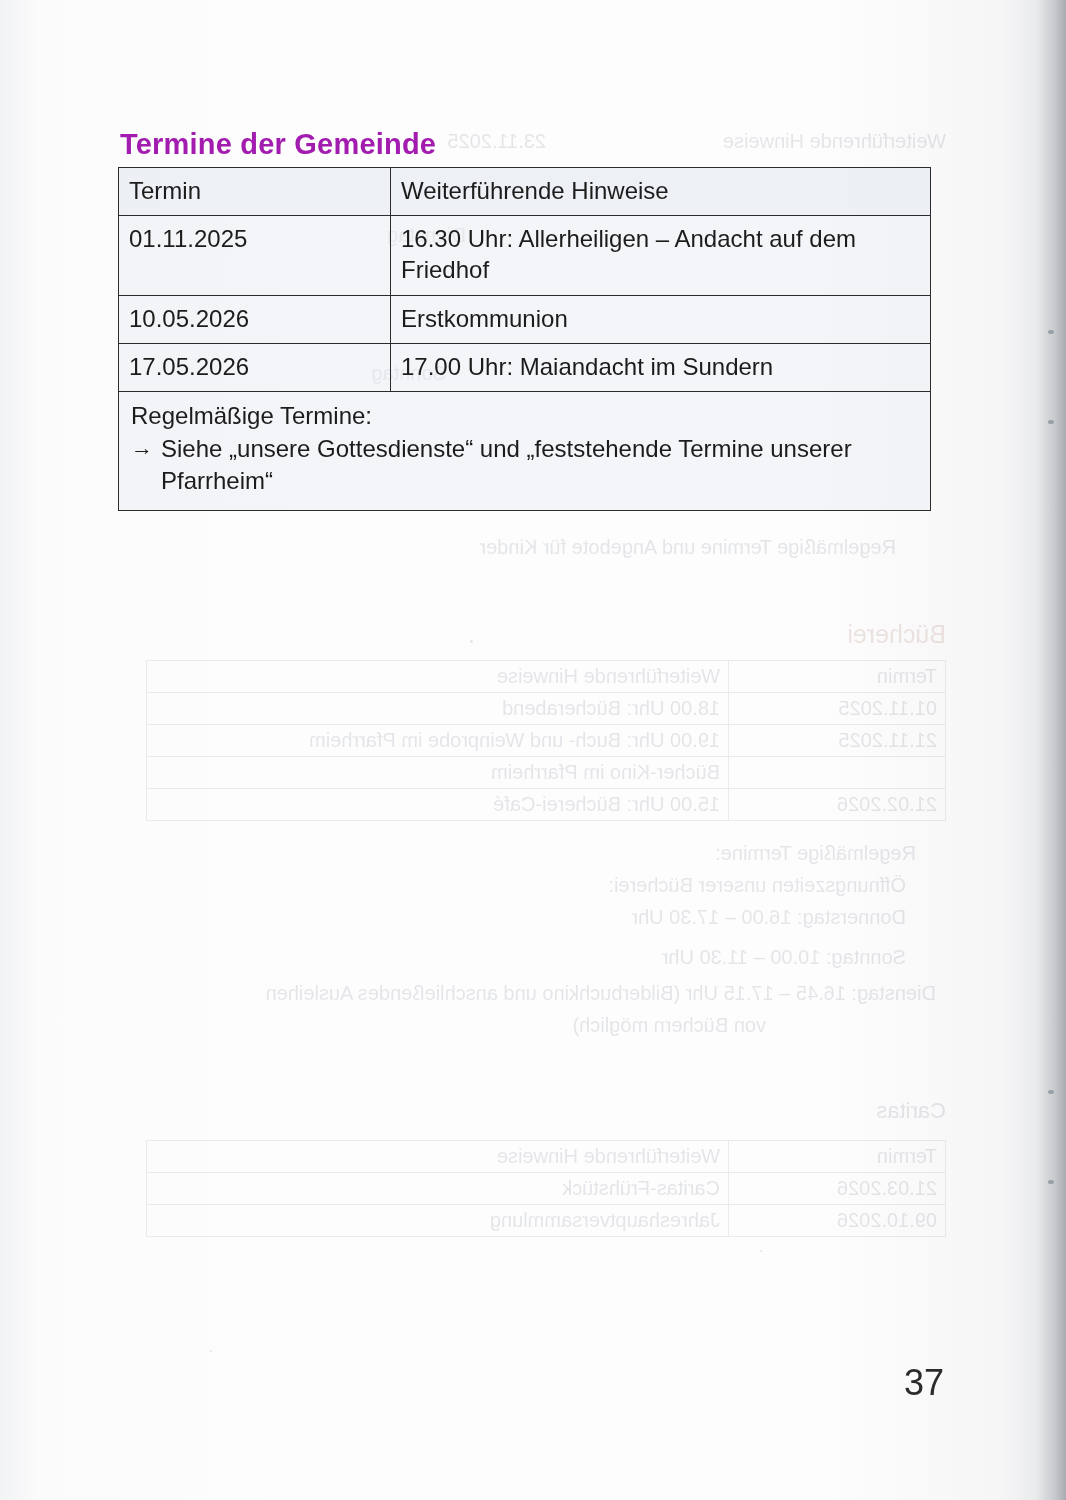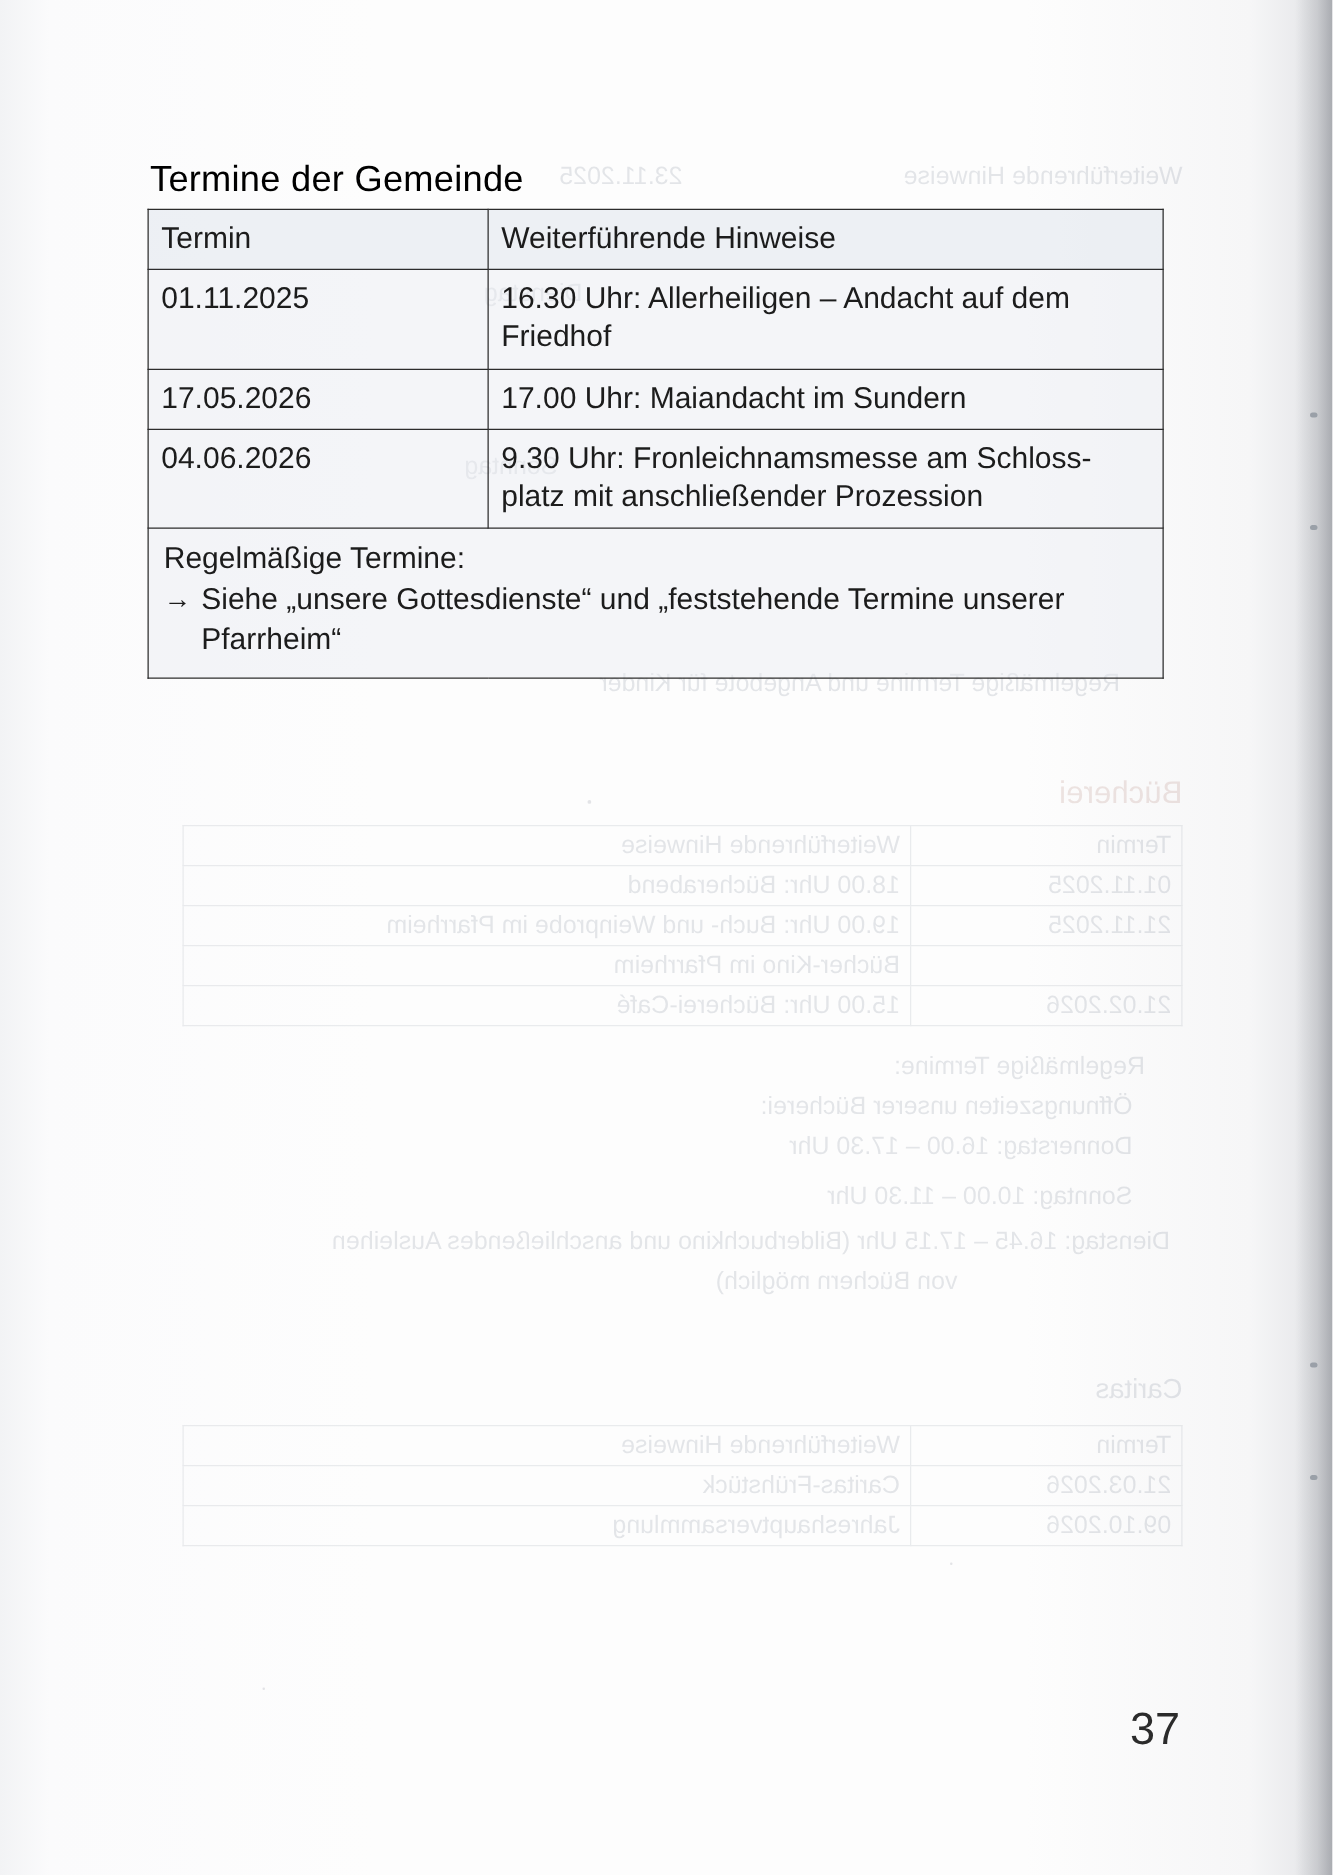--- a/index.html
+++ b/index.html
@@ -69,24 +69,24 @@
   
   .content {
     position: absolute;
     left: 118px;
     top: 128px;
     width: 812px;
   }
 
   .section-title {
     font-size: 29px;
-    color: #000000;
+    color: #a21caf;
     letter-spacing: 0.2px;
     margin: 0 0 6px 2px;
-    font-weight: 400;
+    font-weight: 700;
   }
 
   table.termine {
     border-collapse: collapse;
     width: 812px;
     table-layout: fixed;
     background: transparent;
   }
   table.termine td, table.termine th {
     border: 1px solid #2c2c2c;
@@ -227,26 +227,26 @@
         <th>Termin</th>
         <th>Weiterführende Hinweise</th>
       </tr>
     </thead>
     <tbody>
       <tr>
         <td>01.11.2025</td>
         <td>16.30 Uhr: Allerheiligen – Andacht auf dem Friedhof</td>
       </tr>
       <tr>
+        <td>10.05.2026</td>
+        <td>Erstkommunion</td>
+      </tr>
+      <tr>
         <td>17.05.2026</td>
         <td>17.00 Uhr: Maiandacht im Sundern</td>
-      </tr>
-      <tr>
-        <td>04.06.2026</td>
-        <td>9.30 Uhr: Fronleichnamsmesse am Schloss-platz mit anschließender Prozession</td>
       </tr>
       <tr>
         <td class="regular-cell" colspan="2">
           <div class="regular-title">Regelmäßige Termine:</div>
           <div class="regular-line">
             <span class="arrow-glyph">→</span>
             <span class="regular-text">
               <span>Siehe „unsere Gottesdienste“ und „feststehende Termine unserer</span>
               <span class="indent2">Pfarrheim“</span>
             </span>

